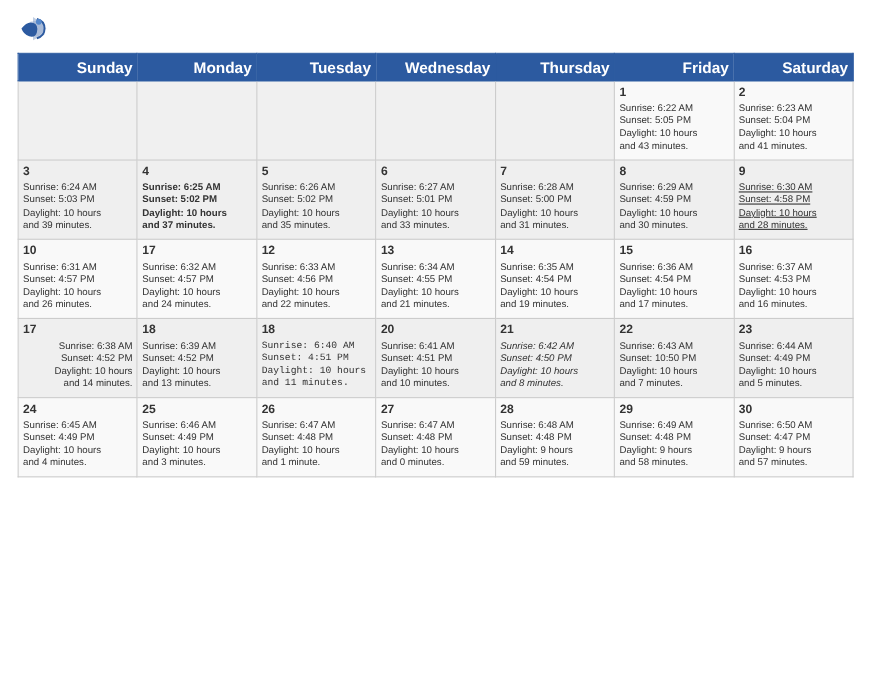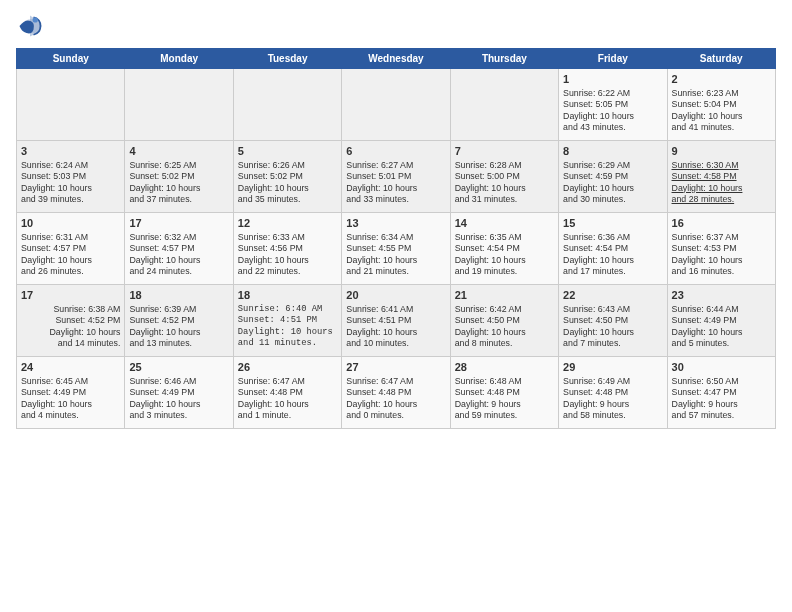--- a/index.html
+++ b/index.html
@@ -50,23 +50,23 @@
     }
     .calendar {
       width: 100%;
       border-collapse: collapse;
       font-size: 9.5px;
     }
     .calendar thead tr th {
       background: #2c5aa0;
       color: #fff;
       font-weight: bold;
-      font-size: 10px;
+      font-size: 14px;
       padding: 4px 4px;
-      text-align: center;
+      text-align: right;
       border: 1px solid #2c5aa0;
     }
     .calendar tbody tr td {
       border: 1px solid #ccc;
       vertical-align: top;
       padding: 3px 4px;
       width: calc(100% / 7);
       min-height: 72px;
       height: 72px;
       background: #fff;
@@ -156,21 +156,21 @@
         <tr>
           <td>
             <span class="day-num">3</span>
             <div class="day-info" style="white-space: pre-line;">Sunrise: 6:24 AM
 Sunset: 5:03 PM
 Daylight: 10 hours
 and 39 minutes.</div>
           </td>
           <td>
             <span class="day-num">4</span>
-            <div class="day-info" style="white-space: pre-line;">Sunrise: 6:25 AM
+            <div class="day-info" style="white-space: pre-line; font-weight: bold;">Sunrise: 6:25 AM
 Sunset: 5:02 PM
 Daylight: 10 hours
 and 37 minutes.</div>
           </td>
           <td>
             <span class="day-num">5</span>
             <div class="day-info" style="white-space: pre-line;">Sunrise: 6:26 AM
 Sunset: 5:02 PM
 Daylight: 10 hours
 and 35 minutes.</div>
@@ -279,29 +279,29 @@
           </td>
           <td>
             <span class="day-num">20</span>
             <div class="day-info" style="white-space: pre-line;">Sunrise: 6:41 AM
 Sunset: 4:51 PM
 Daylight: 10 hours
 and 10 minutes.</div>
           </td>
           <td>
             <span class="day-num">21</span>
-            <div class="day-info" style="white-space: pre-line;">Sunrise: 6:42 AM
+            <div class="day-info" style="white-space: pre-line; font-style: italic;">Sunrise: 6:42 AM
 Sunset: 4:50 PM
 Daylight: 10 hours
 and 8 minutes.</div>
           </td>
           <td>
             <span class="day-num">22</span>
             <div class="day-info" style="white-space: pre-line;">Sunrise: 6:43 AM
-Sunset: 4:50 PM
+Sunset: 10:50 PM
 Daylight: 10 hours
 and 7 minutes.</div>
           </td>
           <td>
             <span class="day-num">23</span>
             <div class="day-info" style="white-space: pre-line;">Sunrise: 6:44 AM
 Sunset: 4:49 PM
 Daylight: 10 hours
 and 5 minutes.</div>
           </td>

